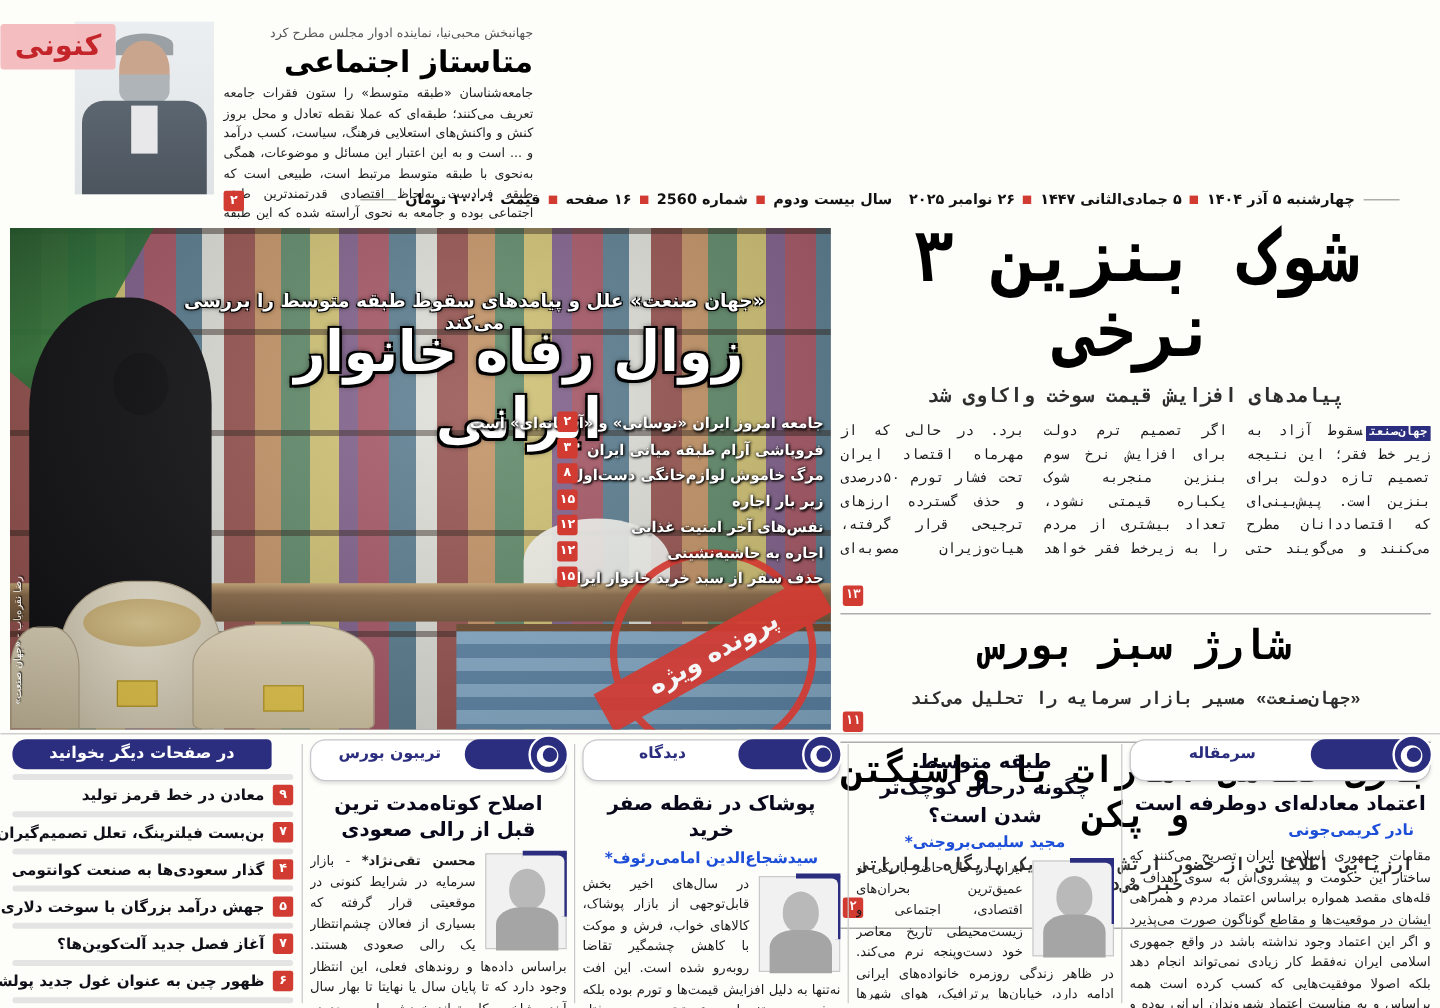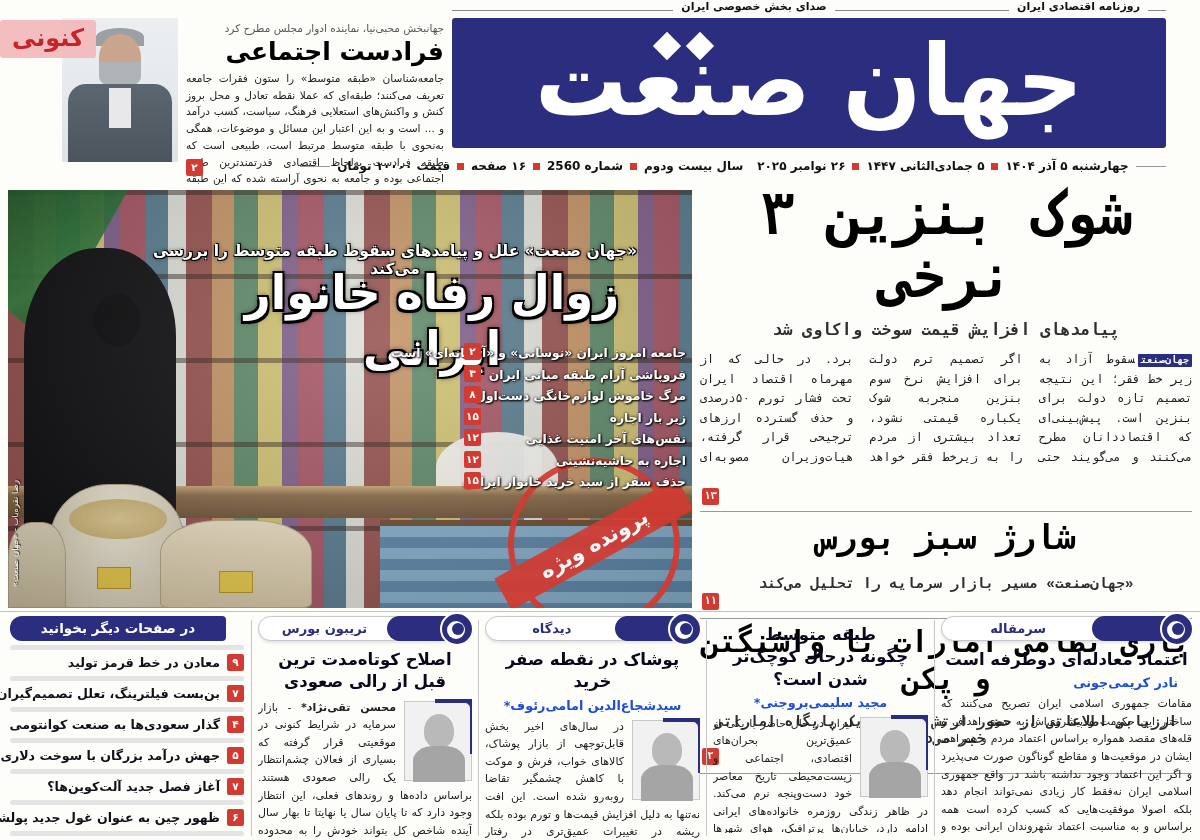--- a/index.html
+++ b/index.html
@@ -153,21 +153,21 @@
 
   #read-more { position:absolute; left:8px; top:2px; width:238px; }
   #rm-header { height:25px; background:#2b2d7e; border-radius:12px 4px 4px 12px;
     color:#fff; font-size:13.5px; font-weight:bold; text-align:center; line-height:25px;
     margin-right:20px; margin-left:2px; }
   .rm-bar { height:5px; background:#e4e4e4; border-radius:3px; margin:4px 2px 3px; }
   .rm-item { display:flex; direction:rtl; align-items:center; gap:7px; height:19px; padding-right:2px; }
   .rm-item .txt { font-size:12.6px; font-weight:bold; color:#101018; white-space:nowrap; }
 
   .bcol { position:absolute; top:2px; }
-  .sec-head { position:relative; height:25px; border:1px solid #c6c6cc; border-radius:13px;
+  .sec-head { position:relative; height:35px; border:1px solid #c6c6cc; border-radius:13px;
     box-shadow:0 2px 3px rgba(0,0,0,.10); background:#fff; }
   .sec-label { position:absolute; right:42%; left:8px; text-align:center;
     font-size:13px; font-weight:bold; color:#2b2d7e; line-height:23px; white-space:nowrap; }
   .sec-bar { position:absolute; right:-1px; top:-1px; width:40%; height:25px;
     background:#2b2d7e; border-radius:13px; }
   .sec-logo { position:absolute; right:-3px; top:-5px; width:34px; height:34px;
     background:#2b2d7e; border-radius:50%; border:2px solid #fff; }
   .sec-logo .c1 { position:absolute; left:5px; top:7px; width:18px; height:18px;
     background:#fff; border-radius:50%; }
   .sec-logo .c2 { position:absolute; left:10px; top:9px; width:12px; height:12px;
@@ -202,37 +202,25 @@
     <div id="man-photo">
       <div class="mp-hair"></div>
       <div class="mp-head"></div>
       <div class="mp-beard"></div>
       <div class="mp-suit"></div>
       <div class="mp-shirt"></div>
     </div>
 
     <div id="tl-article" class="rtl">
       <div id="tl-kicker">جهانبخش محبی‌نیا، نماینده ادوار مجلس مطرح کرد</div>
-      <div id="tl-headline">فرادست اجتماعی</div>
+      <div id="tl-headline">متاستاز اجتماعی</div>
       <div id="tl-body" class="jst">جامعه‌شناسان «طبقه متوسط» را ستون فقرات جامعه تعریف می‌کنند؛ طبقه‌ای که عملا نقطه تعادل و محل بروز کنش و واکنش‌های استعلایی فرهنگ، سیاست، کسب درآمد و ... است و به این اعتبار این مسائل و موضوعات، همگی به‌نحوی با طبقه متوسط مرتبط است، طبیعی است که طبقه فرادست به‌لحاظ اقتصادی قدرتمندترین طبقه اجتماعی بوده و جامعه به نحوی آراسته شده که این طبقه معمولا غمخواری کمتری دارند.</div>
       <span id="tl-badge" class="badge">۲</span>
     </div>
 
-    <div id="masthead">
-      <div id="mast-top">
-        <div class="line"></div>
-        <span id="tag-center" class="mast-tag">صدای بخش خصوصی ایران</span>
-        <span id="tag-right" class="mast-tag">روزنامه اقتصادی ایران</span>
-      </div>
-      <div id="mast-box">
-        <div id="mast-title">جهان صنعت</div>
-        <span class="diamond" id="dm1"></span>
-        <span class="diamond" id="dm2"></span>
-      </div>
-    </div>
 
     <div id="dateline">
       <span class="dl-line short"></span>
       <span>چهارشنبه ۵ آذر ۱۴۰۴</span>
       <span class="sq"></span>
       <span>۵ جمادی‌الثانی ۱۴۴۷</span>
       <span class="sq"></span>
       <span>۲۶ نوامبر ۲۰۲۵</span>
       <span class="dl-line fill"></span>
       <span>سال بیست ودوم</span>

